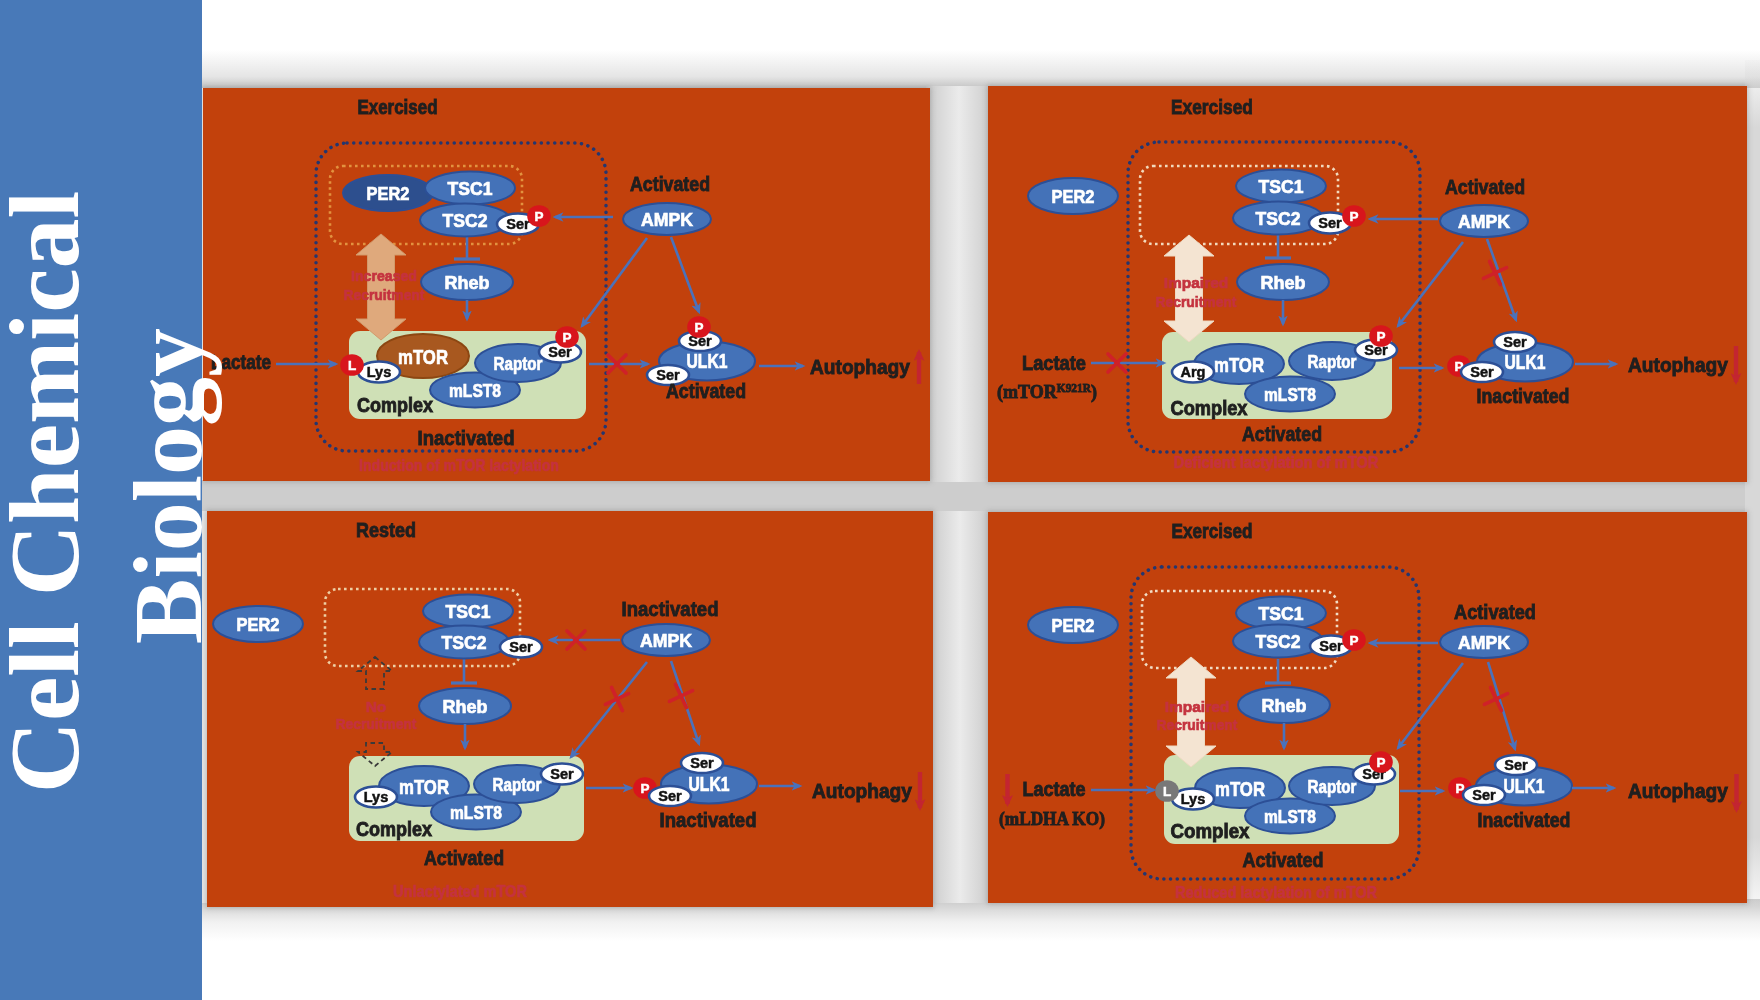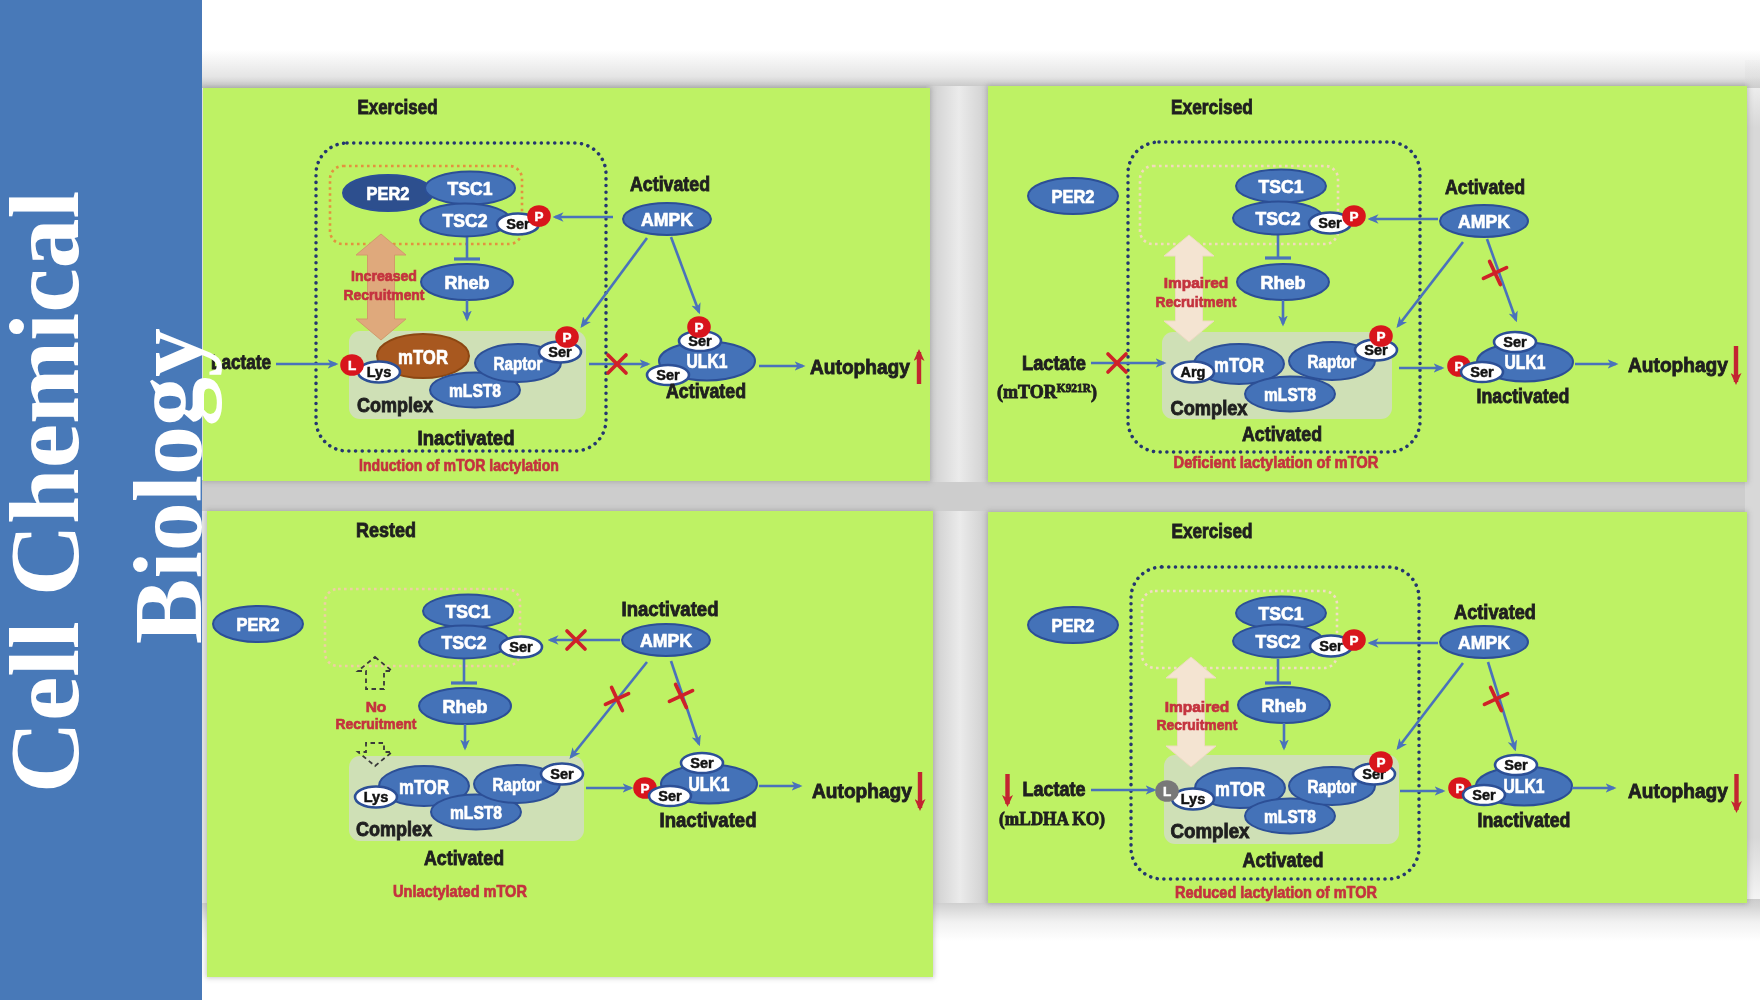--- a/index.html
+++ b/index.html
@@ -1,16 +1,16 @@
 <!DOCTYPE html>
 <html><head><meta charset="utf-8">
 <style>
 html,body{margin:0;padding:0;width:1760px;height:1000px;background:#fff;overflow:hidden}
 #page{position:relative;width:1760px;height:1000px;background:#fff}
-.panel{position:absolute;background:#bef264;box-shadow:0 0 5px 1px rgba(110,110,110,0.38);z-index:1}
+.panel{position:absolute;background:#c2410c;box-shadow:0 0 5px 1px rgba(110,110,110,0.38);z-index:1}
 #sidebar{position:absolute;left:0;top:0;width:202px;height:1000px;background:#4879b8;z-index:5}
 .vt{position:absolute;font-family:"Liberation Serif",serif;font-weight:bold;color:#fff;
      transform:rotate(-90deg);text-align:center;white-space:nowrap}
 </style></head>
 <body>
 <div id="page">
 <div style="position:absolute;left:202px;top:50px;width:1558px;height:38px;background:linear-gradient(to bottom,rgba(205,205,205,0),rgba(203,203,203,0.5) 70%,#c4c4c4)"></div>
 <div style="position:absolute;left:202px;top:480px;width:1558px;height:32px;background:#cdcdcd"></div>
 <div style="position:absolute;left:202px;top:899px;width:1558px;height:42px;background:linear-gradient(to bottom,#c8c8c8,rgba(225,225,225,0.45) 55%,rgba(255,255,255,0))"></div>
 <div style="position:absolute;left:926px;top:86px;width:66px;height:396px;background:linear-gradient(to right,#cbcbcb,#ebebeb 50%,#cbcbcb)"></div>
@@ -161,21 +161,21 @@
         <ellipse cx="471" cy="280" rx="11.8" ry="10.8" fill="#d8151c"></ellipse>
         <text x="471" y="285" font-size="13.5" fill="#fff" text-anchor="middle" stroke="#fff" stroke-width="0.5" paint-order="stroke fill" font-weight="bold">P</text>
         <ellipse cx="494" cy="286" rx="21" ry="10" fill="#fff" stroke="#2c4f96" stroke-width="2.6"></ellipse>
         <text x="494" y="291.22" font-size="14.5" fill="#111" text-anchor="middle" stroke="#111" stroke-width="0.5" paint-order="stroke fill" font-weight="bold">Ser</text>
         <text x="631.04" y="316.56" font-size="21" fill="#1f1f1f" text-anchor="middle" stroke="#1f1f1f" stroke-width="0.9" paint-order="stroke fill" font-weight="bold" font-family="Liberation Sans" transform="scale(0.8478,1)">Inactivated</text>
         <line x1="587" y1="278" x2="628" y2="278" stroke="#4a72bb" stroke-width="2.6" marker-end="url(#ab)"></line>
         <text x="756.56" y="285.56" font-size="21" fill="#1f1f1f" text-anchor="middle" stroke="#1f1f1f" stroke-width="0.9" paint-order="stroke fill" font-weight="bold" font-family="Liberation Sans" transform="scale(0.9120,1)">Autophagy</text>
         <line x1="748" y1="260" x2="748" y2="296" stroke="#c32531" stroke-width="4.4" marker-end="url(#ar)"></line>
         <text x="322.84" y="381.94" font-size="16.5" fill="#c4323e" text-anchor="middle" stroke="#c4323e" stroke-width="0.7" paint-order="stroke fill" font-weight="bold" font-family="Liberation Sans" transform="scale(0.8921,1)">Deficient lactylation of mTOR</text>
       </svg></div>
-    <div class="panel" style="left:207px;top:511px;width:726px;height:466px"><svg width="726" height="396" viewBox="0 0 726 396" font-family="Liberation Sans">
+    <div class="panel" style="left:207px;top:511px;width:726px;height:396px"><svg width="726" height="396" viewBox="0 0 726 396" font-family="Liberation Sans">
         <defs>
           <marker id="ab" markerWidth="11" markerHeight="10" refX="8.5" refY="5" orient="auto" markerUnits="userSpaceOnUse" viewBox="0 0 11 10">
             <path d="M0,0.2 L11,5 L0,9.8 L3,5 Z" fill="#4a72bb"></path>
           </marker>
           <marker id="ar" markerWidth="12" markerHeight="11" refX="9" refY="5.5" orient="auto" markerUnits="userSpaceOnUse" viewBox="0 0 12 11">
             <path d="M0,0 L12,5.5 L0,11 L3.2,5.5 Z" fill="#c32531"></path>
           </marker>
         </defs>
         <text x="208.89" y="25.56" font-size="21" fill="#1f1f1f" text-anchor="middle" stroke="#1f1f1f" stroke-width="0.9" paint-order="stroke fill" font-weight="bold" font-family="Liberation Sans" transform="scale(0.8569,1)">Rested</text>
         <ellipse cx="51" cy="113" rx="45" ry="18" fill="#4472b8" stroke="#2c4f96" stroke-width="2"></ellipse>

